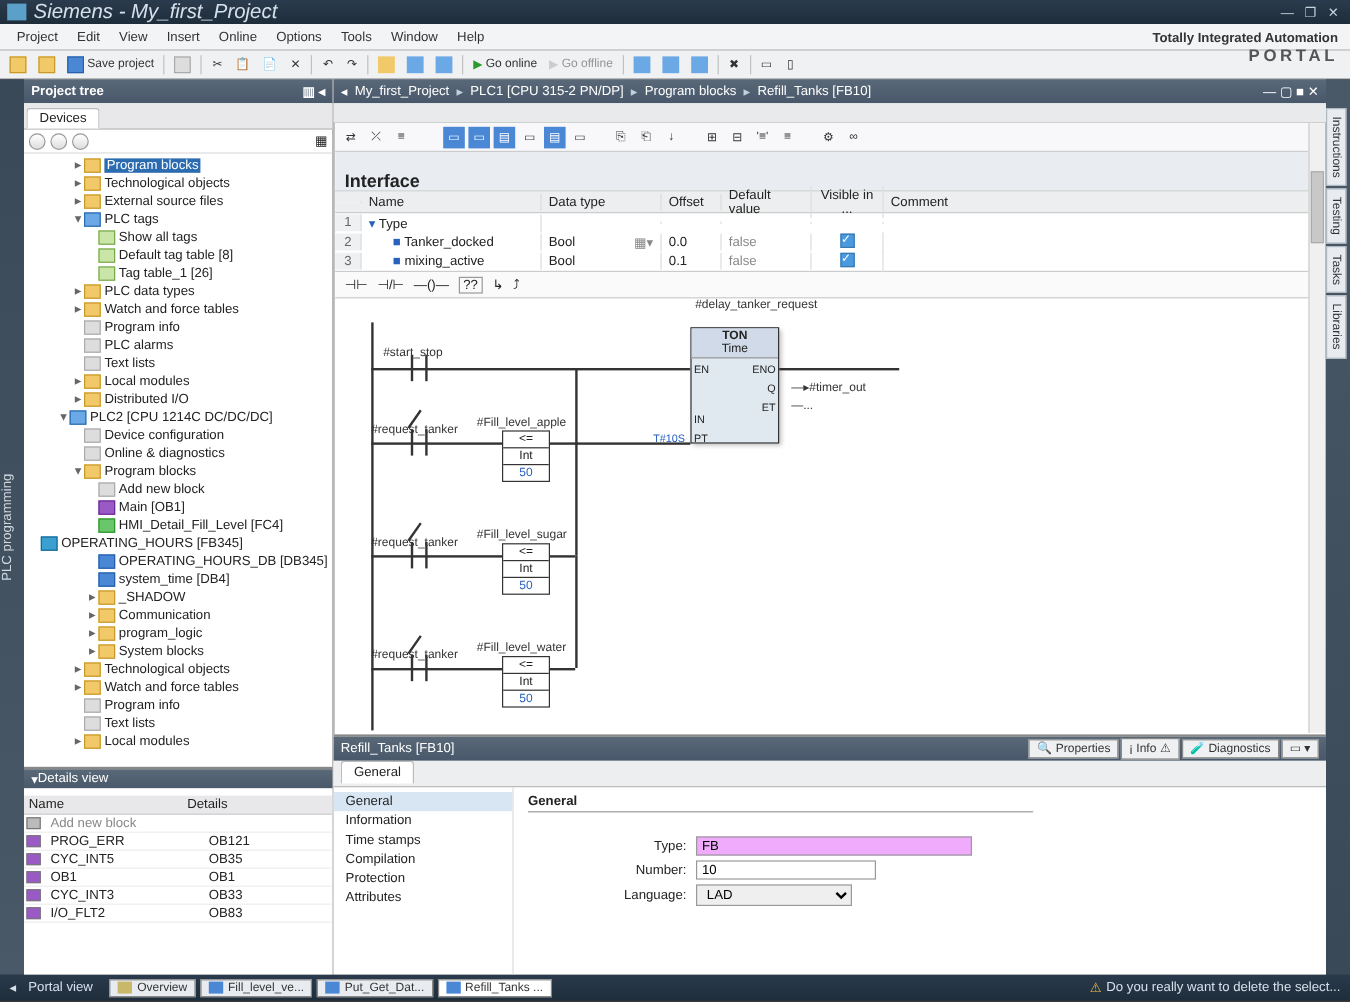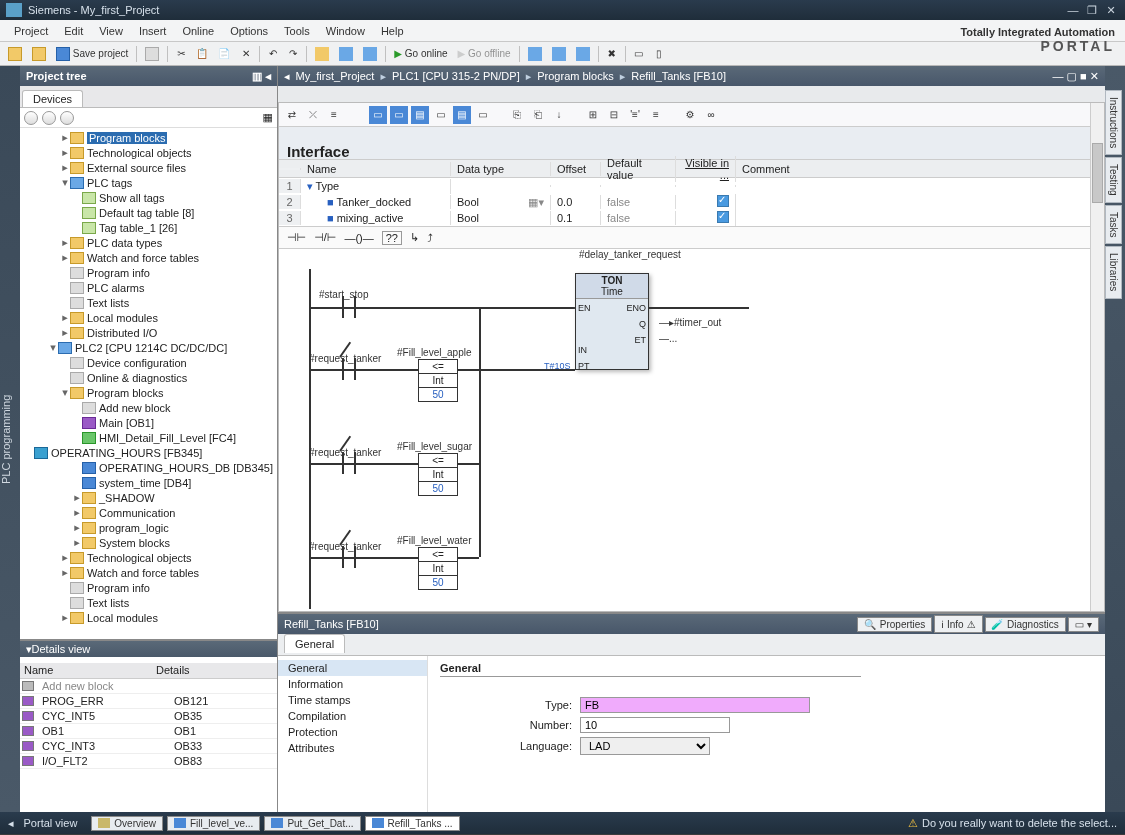--- a/index.html
+++ b/index.html
@@ -1,21 +1,21 @@
 <!DOCTYPE html>
 <html><head>
 <meta charset="utf-8">
 <style>
 * { box-sizing: border-box; margin: 0; padding: 0; font-family: "Segoe UI", Tahoma, Arial, sans-serif; }
 body { background: #3a3a3a; width: 1125px; height: 835px; overflow: hidden; font-size: 11px; color: #222; }
 
 
 .titlebar { height: 20px; background: linear-gradient(#2a3b4d,#1f2d3a); color: #d6e0ea; display: flex; align-items: center; padding: 0 6px; }
 .titlebar .tlogo { width: 16px; height: 14px; background: #5aa0c8; margin-right: 6px; }
-.titlebar .ttxt { flex: 1; font-size: 11px; }
+.titlebar .ttxt { flex: 1; font-size: 17px; font-style: italic; }
 .titlebar .wbtns span { display:inline-block; width:16px; text-align:center; color:#c8d2dc; cursor:pointer; }
 
 
 .menubar { height: 22px; background: #f3f4f5; border-bottom: 1px solid #c8c8c8; display: flex; align-items: center; padding: 0 6px; }
 .menubar span { padding: 0 8px; color:#333; }
 .brand { position: absolute; right: 10px; top: 26px; text-align: right; font-size: 11px; color:#333; }
 .brand b { font-weight: bold; }
 .brand .portal { font-size: 14px; font-weight: bold; color:#555; letter-spacing: 3px; }
 
 
@@ -66,21 +66,21 @@
 .editor { flex:1; display:flex; flex-direction:column; background:#e8eaec; position:relative; }
 .breadcrumb { height:20px; background: linear-gradient(#5a6978,#48576a); color:#fff; display:flex; align-items:center; padding:0 6px; font-size:11px; gap:6px; overflow:hidden; }
 .breadcrumb .sep { color:#c0d0e0; }
 .ed-canvas { flex:1; background:#fff; position:relative; overflow:auto; border:1px solid #bbb; margin:0; }
 .ed-tb { height:24px; border-bottom:1px solid #ccc; display:flex; align-items:center; padding:0 4px; gap:3px; background:#f8f8fa; }
 .ed-tb2 { height:22px; border-bottom:1px solid #ccc; display:flex; align-items:center; padding:0 8px; gap:8px; background:#fafafa; font-size:11px; }
 .ed-interface { height:18px; background:#e9edf2; border-bottom:1px solid #ccc; padding:16px 8px; font-weight:bold; font-size:15px; }
 .ed-table { border-bottom:1px solid #ccc; font-size:11px; }
 .ed-thead { display:flex; background:#eceef0; height:18px; align-items:center; border-bottom:1px solid #ccc; }
 .ed-thead div,.ed-trow div { padding:1px 6px; border-right:1px solid #ddd; }
-.cN { width:150px; } .cT { width:100px; } .cO { width:50px; } .cD { width:75px; } .cV { width:60px; text-align:right;text-decoration:underline; } .cC { flex:1; }
+.cN { width:150px; } .cT { width:100px; } .cO { width:50px; } .cD { width:75px; } .cV { width:60px; text-align:center; } .cC { flex:1; }
 .ed-trow { display:flex; height:16px; align-items:center; }
 .rnum { width:22px; text-align:center; background:#eef0f2; border-right:1px solid #ddd; color:#666; }
 .chk { display:inline-block; width:12px; height:12px; border:1px solid #3a7ab0; background:#4a9ae0; position:relative; }
 .chk::after { content:"✓"; color:#fff; position:absolute; top:-2px; left:0; font-size:10px; }
 
 
 .lad { position:relative; height:370px; padding:10px 20px; font-size:10px; }
 .rail { position:absolute; left:30px; top:20px; bottom:10px; width:2px; background:#333; }
 .rung { position:absolute; left:30px; height:2px; background:#333; }
 .wire { position:absolute; height:2px; background:#333; }

